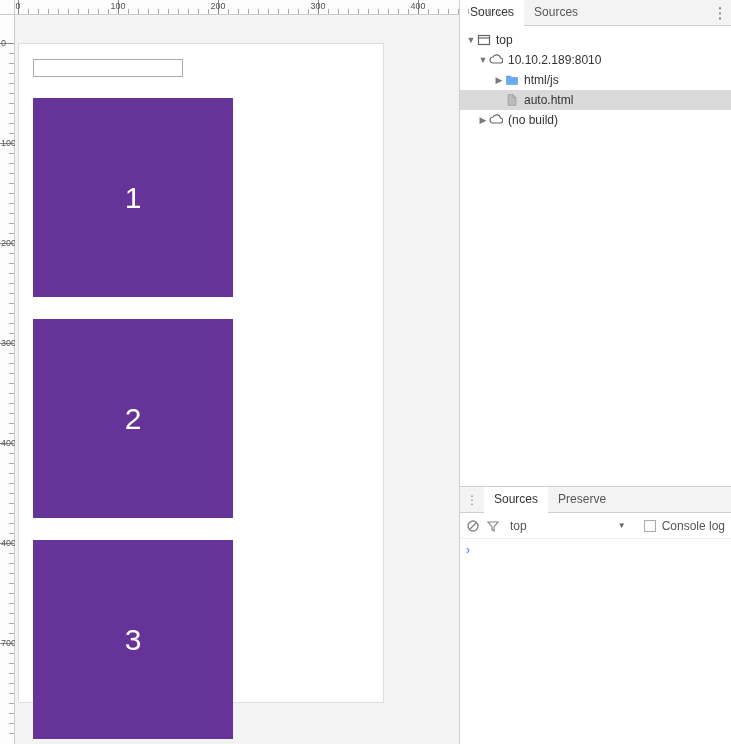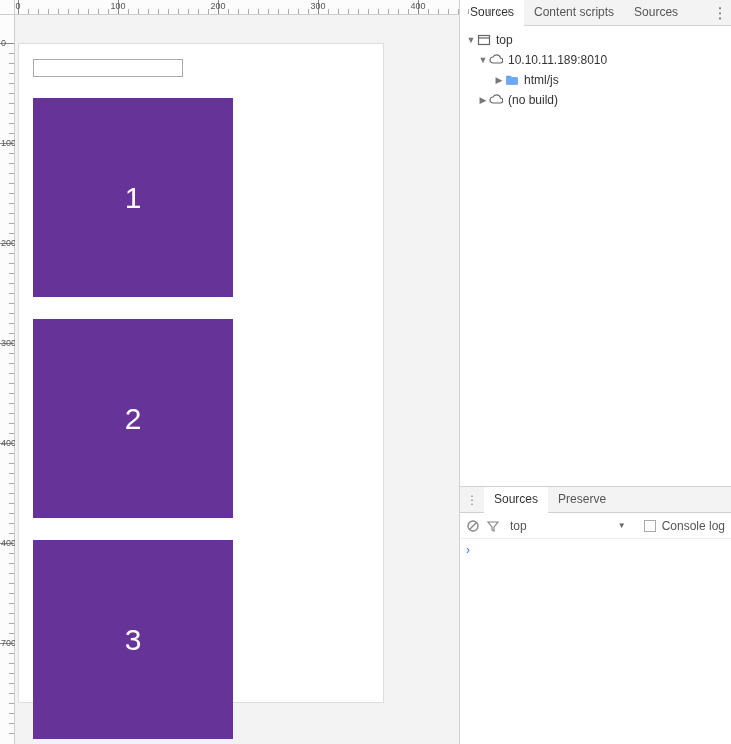--- a/index.html
+++ b/index.html
@@ -214,21 +214,20 @@
       <div class="box box3">
           <span>3</span>
         </div>
     </div>
   </div>
 </div>
 
 <div class="devtools">
   <div class="tabs">
     <div class="tab active">Sources</div>
-    <div class="tab">Content scripts</div>
     <div class="tab">Sources</div>
     <div class="spacer"></div>
     <div class="kebab">⋮</div>
   </div>
 
   <div class="tree">
     <div class="node ind1">
       <span class="arrow">▼</span>
       <span class="icon icon-frame">
         <svg viewBox="0 0 14 14">
@@ -238,30 +237,40 @@
       </span>
       <span>top</span>
     </div>
     <div class="node ind2">
       <span class="arrow">▼</span>
       <span class="icon icon-cloud">
         <svg viewBox="0 0 14 14">
             <path d="M4 10a3 3 0 0 1 0-6 4 4 0 0 1 7.5 1A2.5 2.5 0 0 1 11 10z" fill="none" stroke="#666" stroke-width="1.2"></path>
           </svg>
       </span>
-      <span>10.10.11.189:8010</span>
+      <span>10.10.2.189:8010</span>
     </div>
     <div class="node ind3">
       <span class="arrow">▶</span>
       <span class="icon icon-folder">
         <svg viewBox="0 0 14 14">
             <path d="M1.5 3h4l1.5 1.5h5.5v7h-11z" fill="#6aa9f4" stroke="#4a89d4" stroke-width="0.5"></path>
           </svg>
       </span>
       <span>html/js</span>
+    </div>
+    <div class="node ind3 selected">
+      <span class="arrow"></span>
+      <span class="icon icon-file">
+        <svg viewBox="0 0 14 14">
+            <path d="M3 1.5h5l3 3v8h-8z" fill="#bbb" stroke="#888" stroke-width="0.5"></path>
+            <path d="M8 1.5v3h3" fill="none" stroke="#888" stroke-width="0.5"></path>
+          </svg>
+      </span>
+      <span>auto.html</span>
     </div>
     <div class="node ind2">
       <span class="arrow">▶</span>
       <span class="icon icon-cloud">
         <svg viewBox="0 0 14 14">
             <path d="M4 10a3 3 0 0 1 0-6 4 4 0 0 1 7.5 1A2.5 2.5 0 0 1 11 10z" fill="none" stroke="#666" stroke-width="1.2"></path>
           </svg>
       </span>
       <span>(no build)</span>
     </div>

